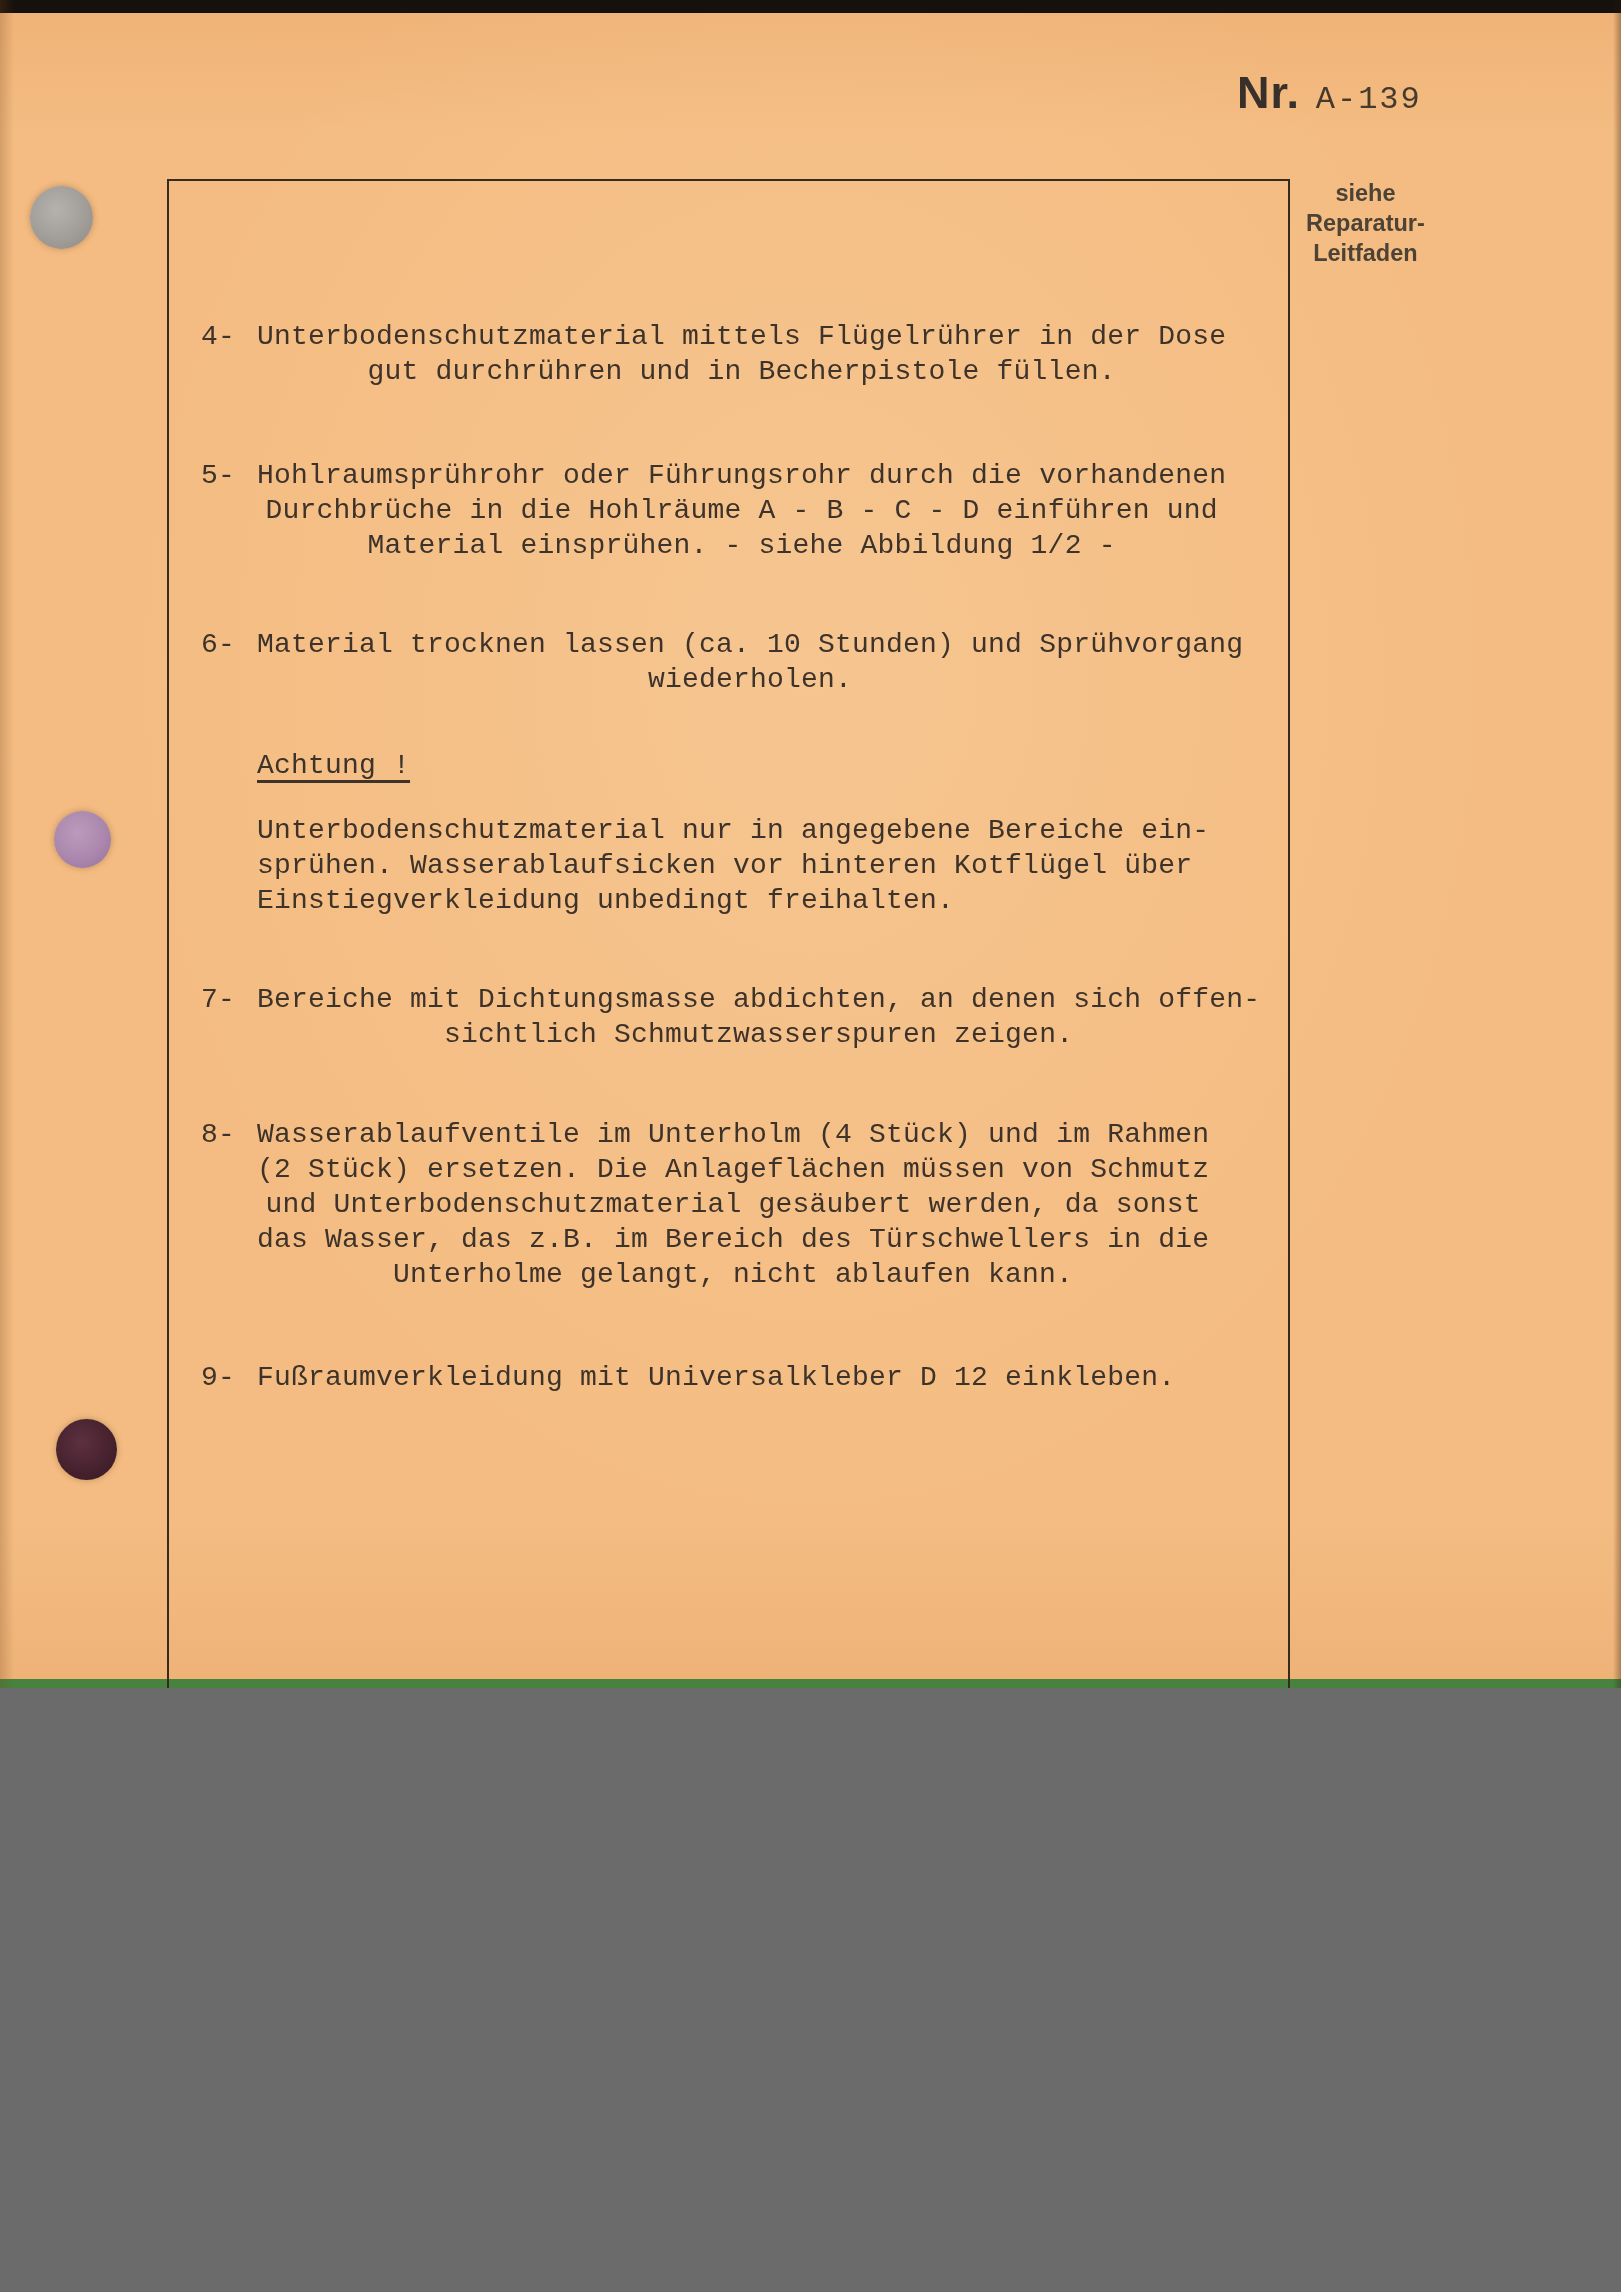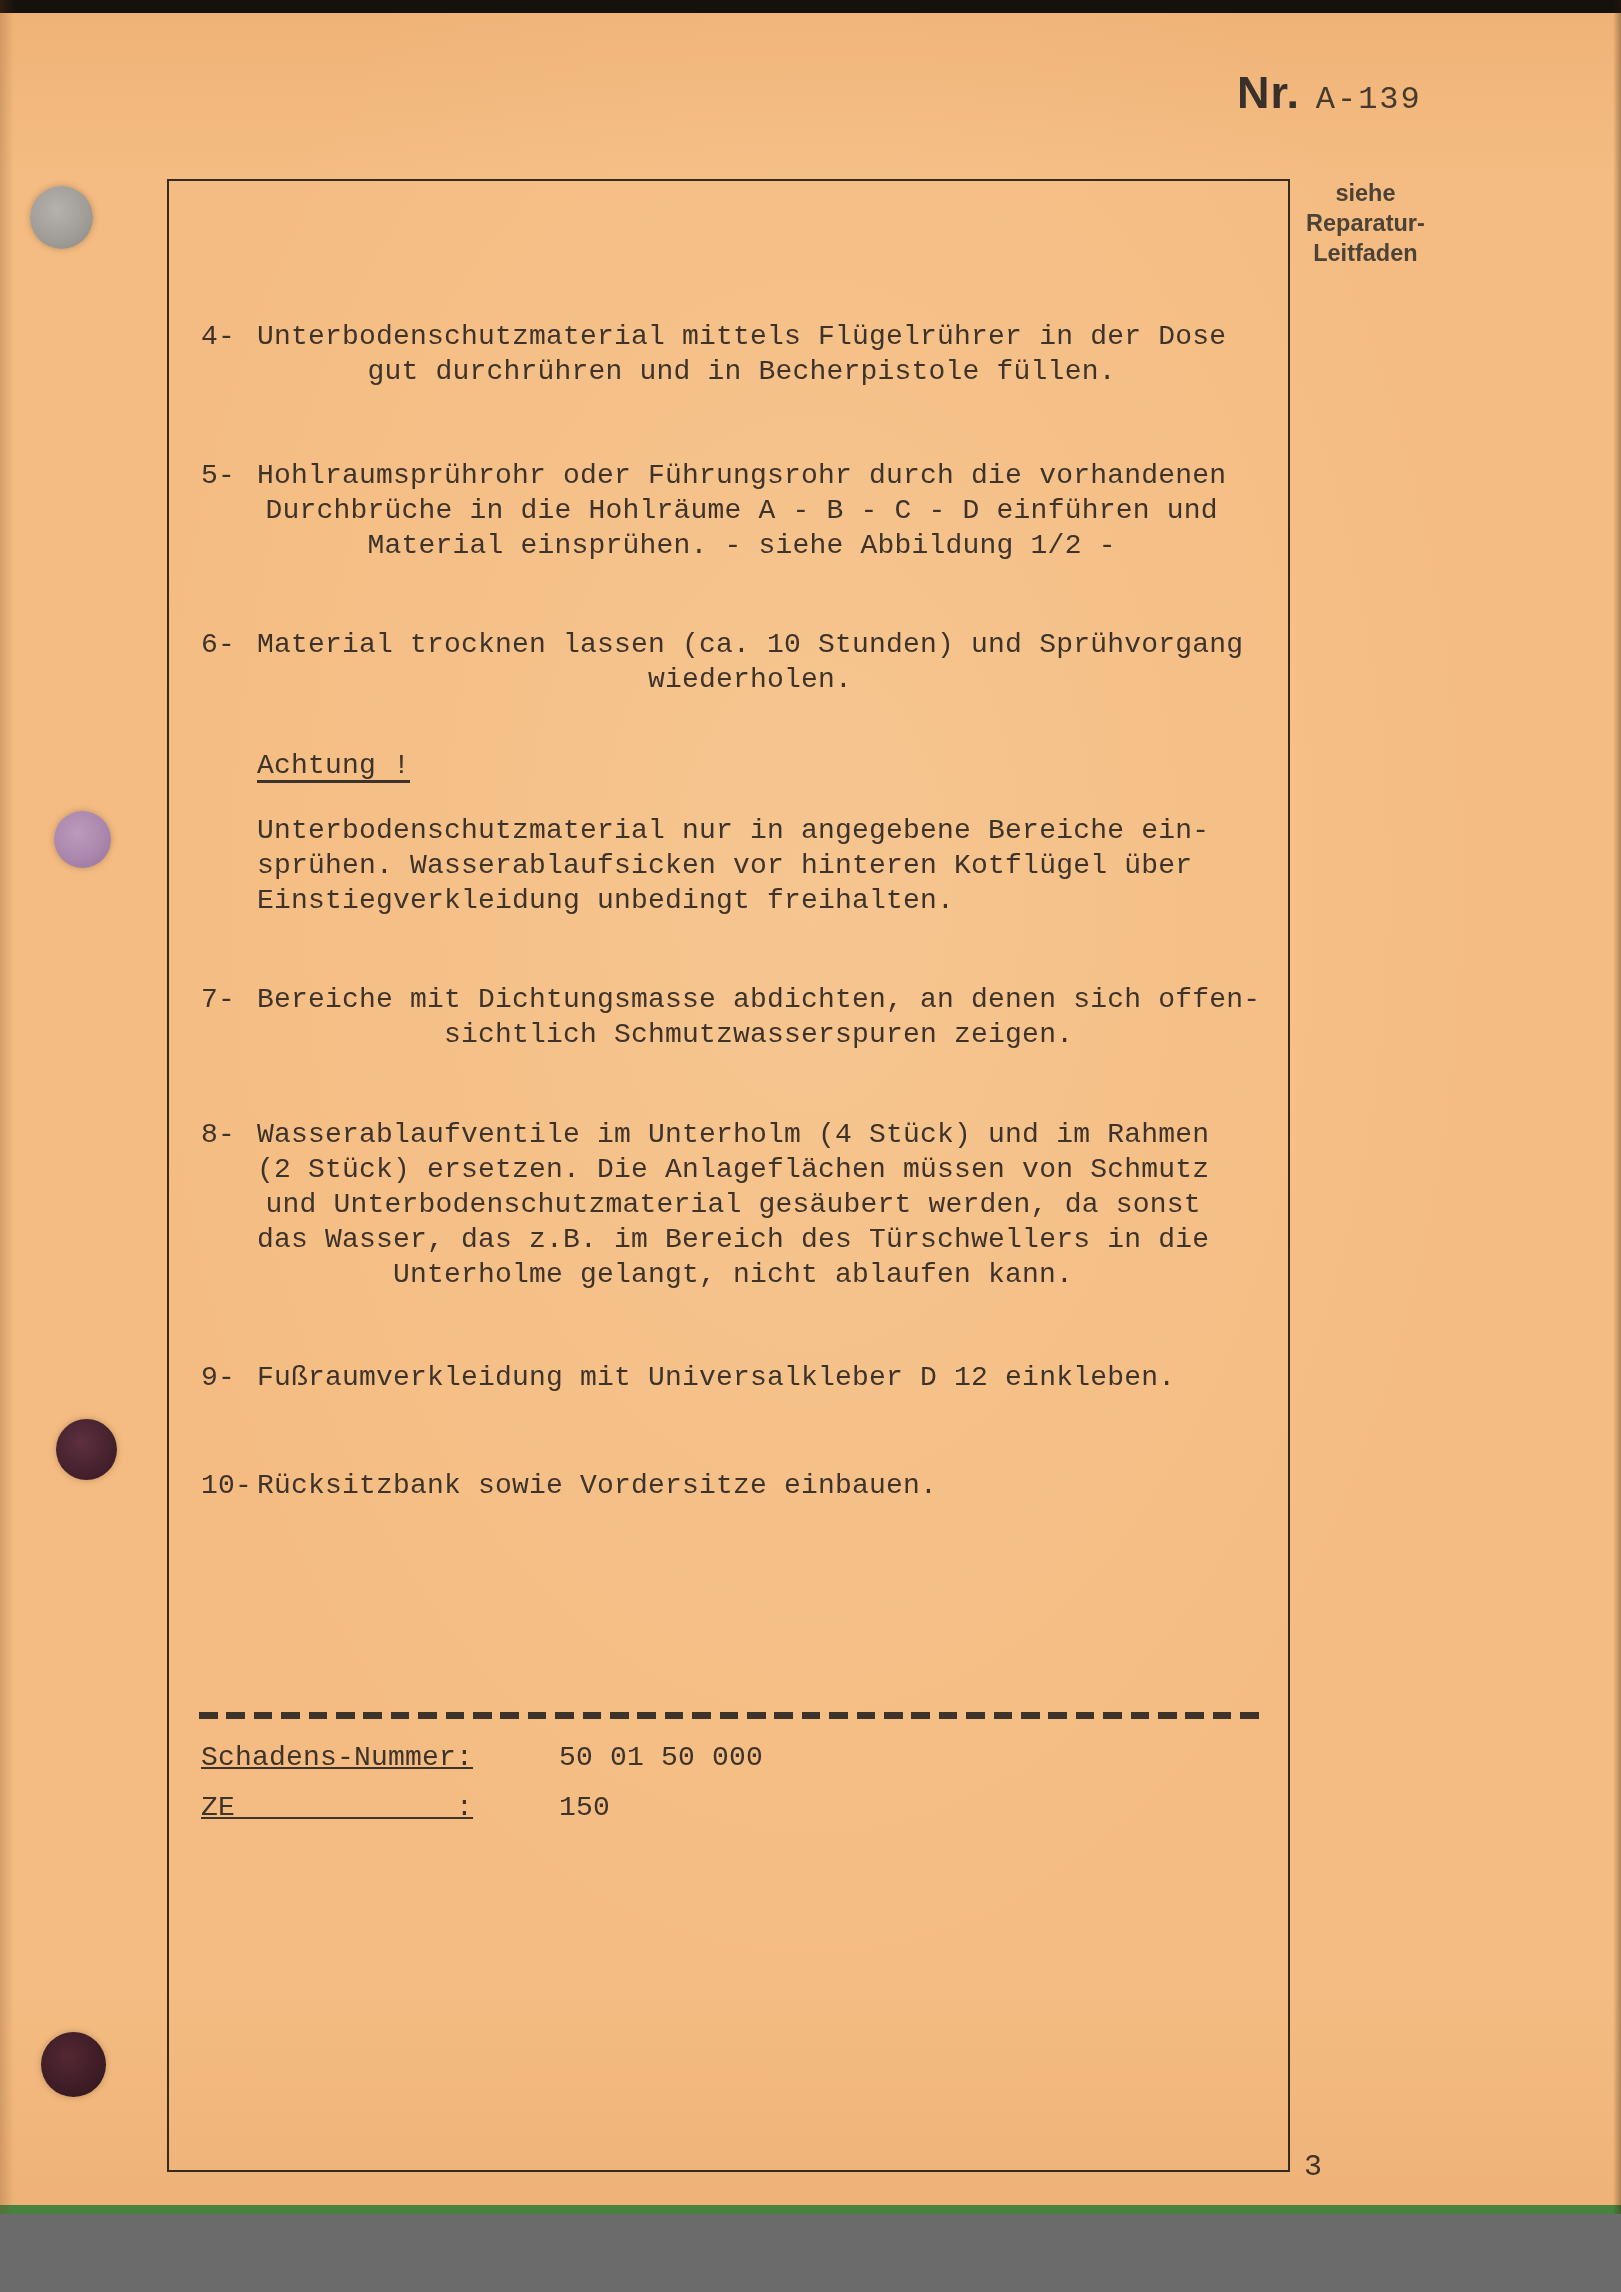--- a/index.html
+++ b/index.html
@@ -1,18 +1,18 @@
 <!DOCTYPE html>
 <html><head>
 <meta charset="utf-8">
 <style>
   html,body{margin:0;padding:0;background:#6b6b6b;}
   .page{
     position:relative;
-    width:1621px;height:2214px;
+    width:1621px;height:1688px;
     background:
       radial-gradient(ellipse at 50% 40%, rgba(255,235,200,0.20) 0%, rgba(0,0,0,0) 60%),
       linear-gradient(180deg, #efb276 0%, #f4bc82 8%, #f4bc82 90%, #eeb277 100%);
     overflow:hidden;
     font-family:"Liberation Mono", monospace;
     color:#3e332a;
   }
   
   .edge-top{position:absolute;left:0;top:0;width:100%;height:12.7px;background:#17110d;}
   .edge-bottom{position:absolute;left:0;bottom:0;width:100%;height:8.8px;background:#47823f;}
@@ -132,24 +132,20 @@
 und Unterbodenschutzmaterial gesäubert werden, da sonst
 das Wasser, das z.B. im Bereich des Türschwellers in die
 Unterholme gelangt, nicht ablaufen kann.</span>
   </div>
 
   <div class="item tw" style="top:1360px">
     <span class="num">9-</span>
     <span class="txt">Fußraumverkleidung mit Universalkleber D 12 einkleben.</span>
   </div>
 
-  <div class="item tw" style="top:1468px">
-    <span class="num">10-</span>
-    <span class="txt">Rücksitzbank sowie Vordersitze einbauen.</span>
-  </div>
 
   <div class="billing-dashes"></div>
 
   <div class="billing-row tw" style="top:1740px">
     <span class="lbl">Schadens-Nummer:</span>
     <span class="val">50 01 50 000</span>
   </div>
 
   <div class="billing-row tw" style="top:1790px">
     <span class="lbl">ZE             :</span>

